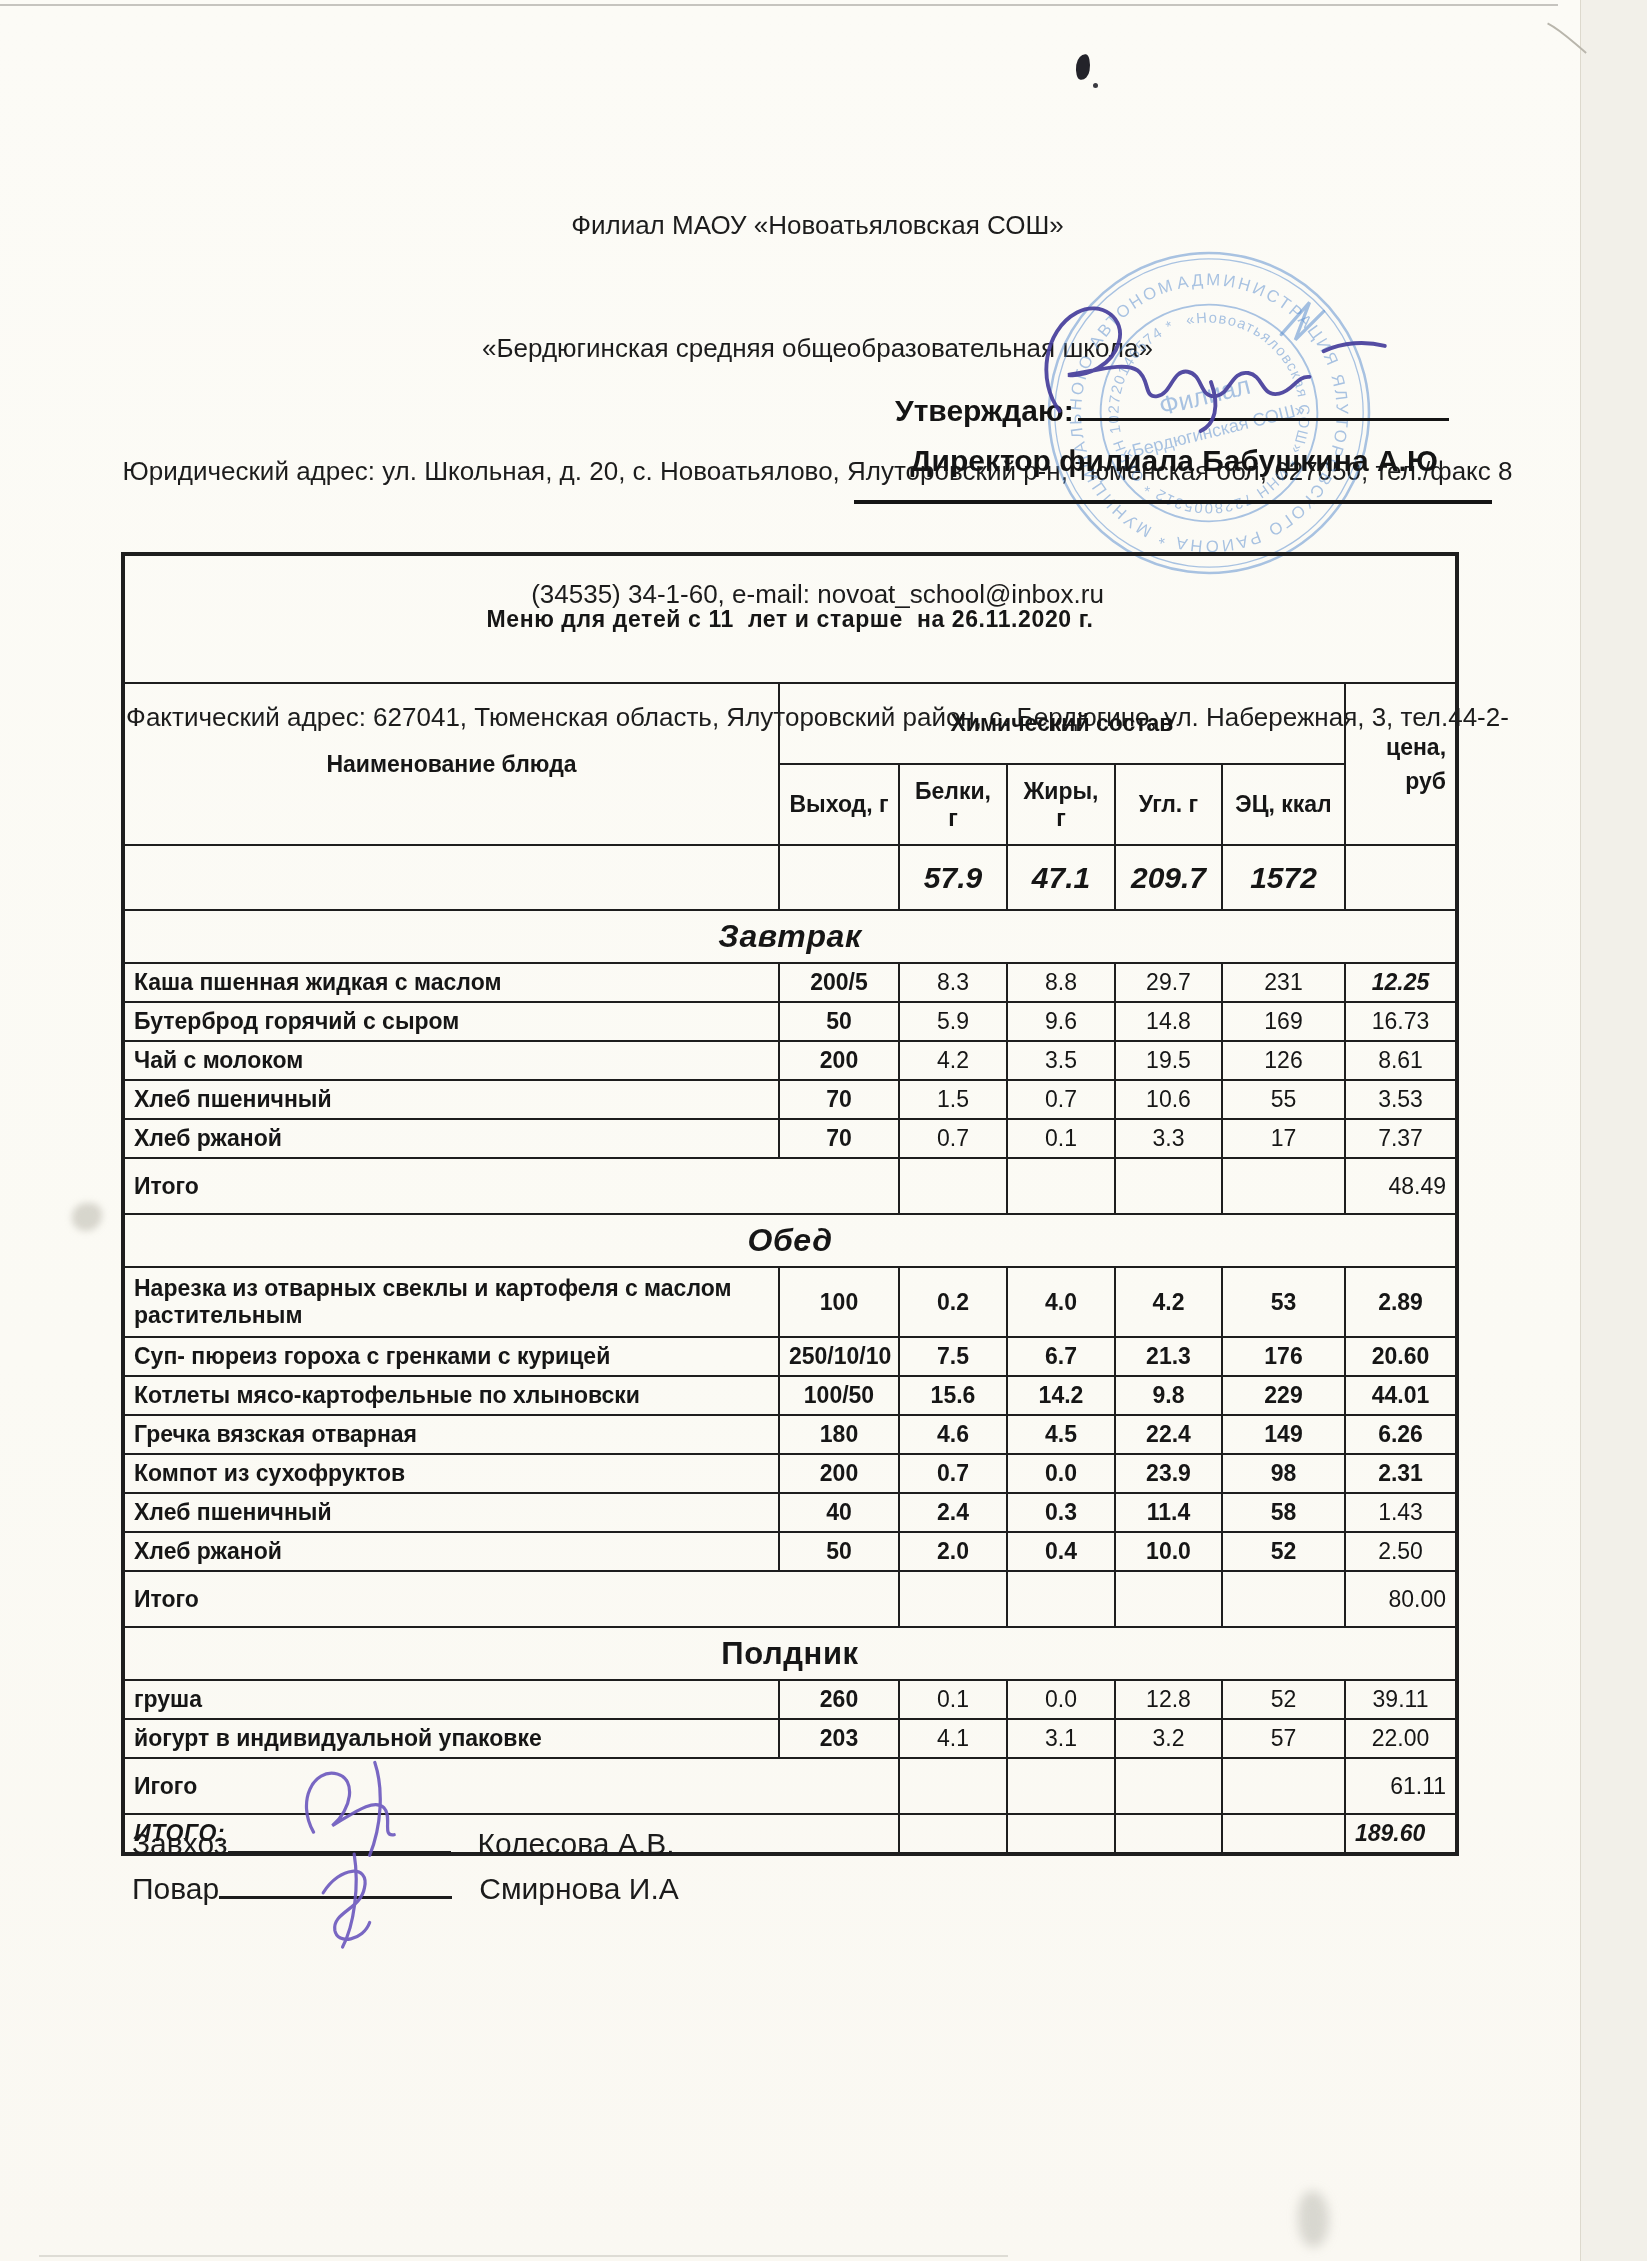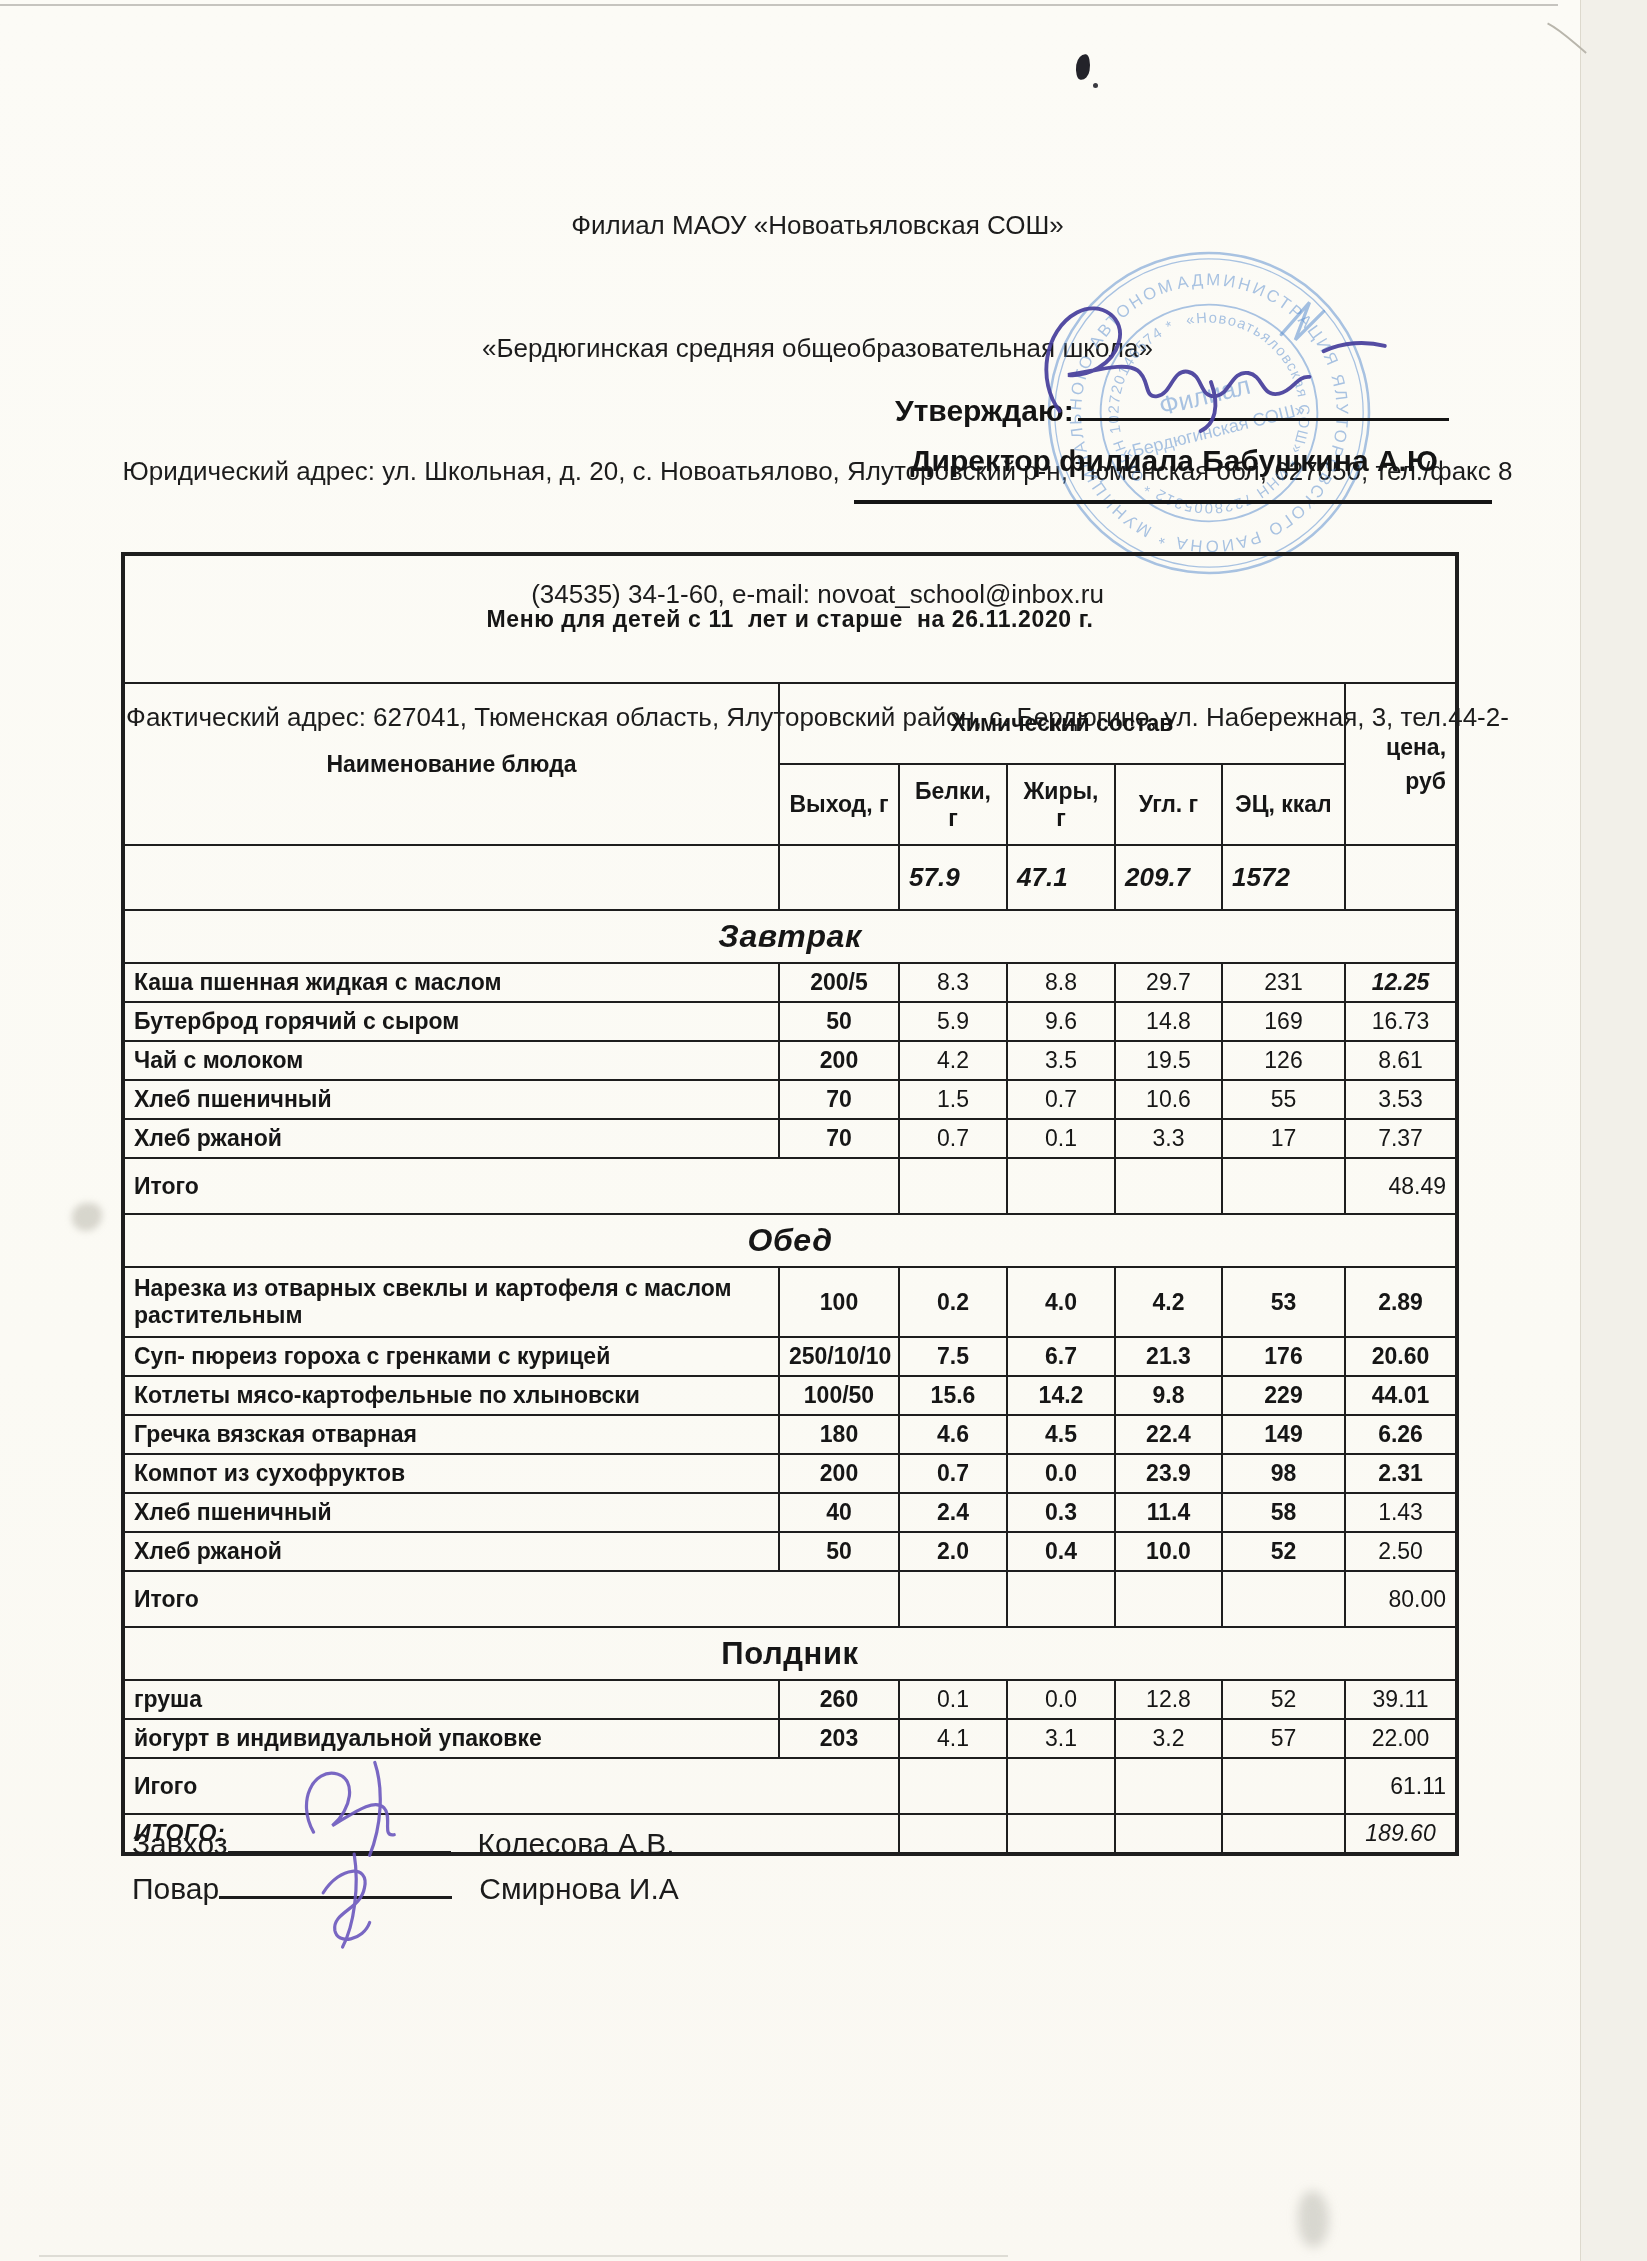--- a/index.html
+++ b/index.html
@@ -55,36 +55,36 @@
   table.menu td { padding:0 9px; vertical-align:middle; font-size:23px; color:#161616; }
   td.title-cell { text-align:center; font-size:36px; font-weight:bold; letter-spacing:0.6px; white-space:pre-wrap; }
   tr.title-row { height:129px; }
   tr.hdr1 { height:81px; }
   tr.hdr2 { height:81px; }
   td.name-hdr { text-align:center; font-size:20px; font-weight:bold; }
   td.chem-hdr { text-align:center; font-size:20px; font-weight:bold; }
   td.price-hdr { text-align:right; font-size:26px; font-weight:bold; line-height:34px; }
   td.col-hdr { text-align:center; font-size:20.7px; font-weight:bold; }
   tr.totals-top { height:65px; }
-  tr.totals-top td { font-size:26px; font-weight:bold; font-style:italic; }
+  tr.totals-top td { text-align:center; font-size:30px; font-weight:bold; font-style:italic; }
   tr.section { height:53px; }
   tr.section td { text-align:center; font-size:32px; font-weight:bold; font-style:italic; letter-spacing:0.6px; }
   tr.section.upright td { font-style:normal; font-size:31px; }
   tr.dish { height:39px; }
   tr.dish-tall { height:70px; }
   td.dish-name { font-weight:bold; font-size:23px; }
   td.num { text-align:center; }
   td.b { font-weight:bold; }
   td.bi { font-weight:bold; font-style:italic; }
   tr.subtotal { height:56px; }
   tr.subtotal td.dish-name { font-weight:bold; }
   tr.subtotal td.num { text-align:right;margin-top:23px; }
   tr.grand { height:40px; }
   td.grand-label { font-weight:bold; font-style:italic; font-size:28px; letter-spacing:0.6px; }
-  td.grand-price { text-align:center; font-weight:normal; font-style:italic; font-size:24.5px; }
+  td.grand-price { font-weight:bold; font-style:italic; font-size:24.5px; }
 
   
   .sig-block { position:absolute; left:132px; top:1827px; font-size:30px; color:#1b1b1b; }
   .sig-row { height:45px; }
   .sig-line { display:inline-block; height:26px; border-bottom:3.9px solid #1d1d1d; vertical-align:baseline; }
   .sig-line.cook { width:233px; }
   .sig-line.steward { width:223px; }
   .sig-name { margin-left:27px; }
   .hand-sigs { position:absolute; left:278px; top:1756px; width:213px; height:200px; }
 </style>

